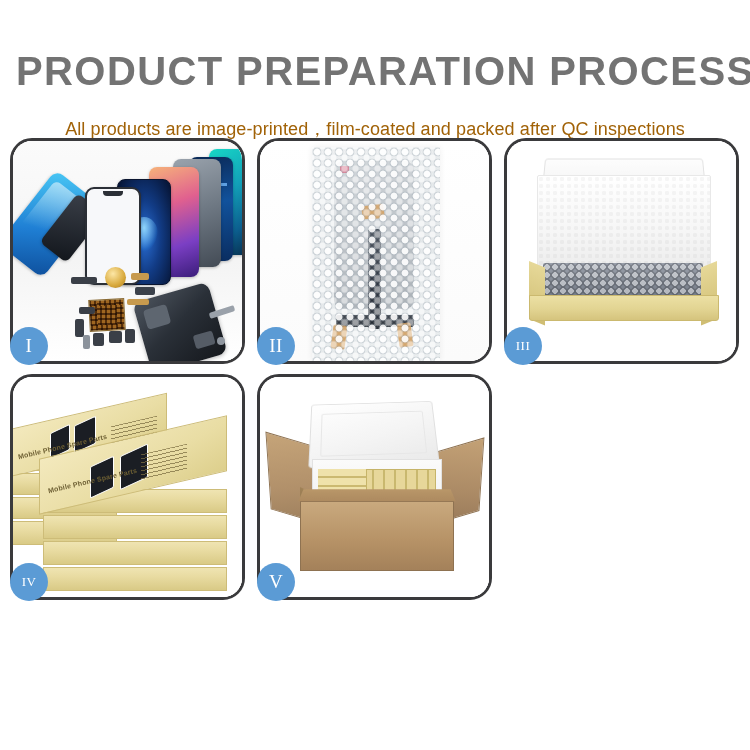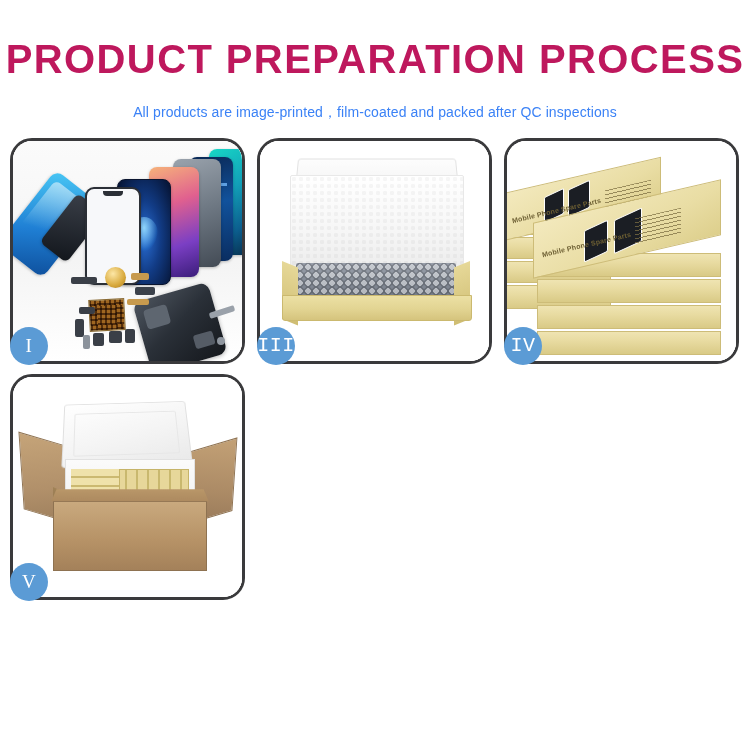--- a/index.html
+++ b/index.html
@@ -17,38 +17,38 @@
   }
 
   
   .header {
     position: absolute;
     left: 0; top: 0;
     width: 750px;
     text-align: center;
   }
   .title {
-    margin: 4px;
+    margin: 16px;
     padding-top: 34px;
     font-family: "Liberation Sans", sans-serif;
     font-size: 40px;
     font-weight: 700;
     letter-spacing: 1.4px;
-    color: #be185d;
+    color: #737373;
     line-height: 1.05;
     white-space: nowrap;
   }
   .subtitle {
     margin: 15px;
     padding-top: 9px;
     font-family: "Liberation Sans", sans-serif;
-    font-size: 14px;
+    font-size: 18px;
     font-weight: 400;
     letter-spacing: 0.1px;
-    color: #3b82f6;
+    color: #a16207;
     white-space: nowrap;
   }
 
   
   .grid {
     position: absolute;
     left: 10px;
     top: 138px;
     width: 730px;
     display: grid;
@@ -81,21 +81,21 @@
     background: #5b9bd5;
     color: #ffffff;
     font-family: "Liberation Serif", serif;
     font-size: 19px;
     line-height: 38px;
     text-align: center;
     letter-spacing: 0.5px;
     z-index: 6;
     user-select: none;
   }
-  .badge.sm { font-size: 20px; font-family: Liberation Mono, monospace; }
+  .badge.sm { font-size: 13px; }
 
   
   .p1-bg {
     position: absolute; inset: 0;
     background:
       linear-gradient(180deg,#fbfbfb 0%,#f4f4f4 55%,#ffffff 100%);
   }
   .ph {
     position: absolute;
     border-radius: 7px;
@@ -468,20 +468,39 @@
       <div class="part" style="left:96px;top:190px;width:13px;height:12px;"></div>
       <div class="part" style="left:112px;top:188px;width:10px;height:14px;"></div>
       <div class="part" style="left:70px;top:194px;width:7px;height:14px;background:#8c939c;"></div>
       <div class="part" style="left:114px;top:158px;width:22px;height:6px;background:#c79a4e;"></div>
       <div class="part" style="left:196px;top:168px;width:26px;height:6px;background:#9aa1aa;transform:rotate(-18deg);"></div>
       <div class="part" style="left:204px;top:196px;width:8px;height:8px;border-radius:50%;background:#8f969f;"></div>
     </div>
     <div class="badge">I</div>
   </div>
 
+  <div class="panel">
+    <div class="panel-inner">
+      <div class="p2-bg"></div>
+      <div class="bubblebag">
+        <div class="lcd">
+          <div class="redlabel"></div>
+        </div>
+        <div class="flex-tan"></div>
+        <div class="flex-pad"></div>
+        <div class="flex-cable"></div>
+        <div class="conn-bar"></div>
+        <div class="conn-tan-l"></div>
+        <div class="conn-tan-r"></div>
+        <div class="bubbles"></div>
+        <div class="bubbles b2"></div>
+      </div>
+    </div>
+    <div class="badge">II</div>
+  </div>
 
   <div class="panel">
     <div class="panel-inner">
       <div class="p3-bg"></div>
       <div class="box3-lidback"></div>
       <div class="foam3"></div>
       <div class="bubblewrap3"></div>
       <div class="tray3-left"></div>
       <div class="tray3-right"></div>
       <div class="tray3-front"></div>

